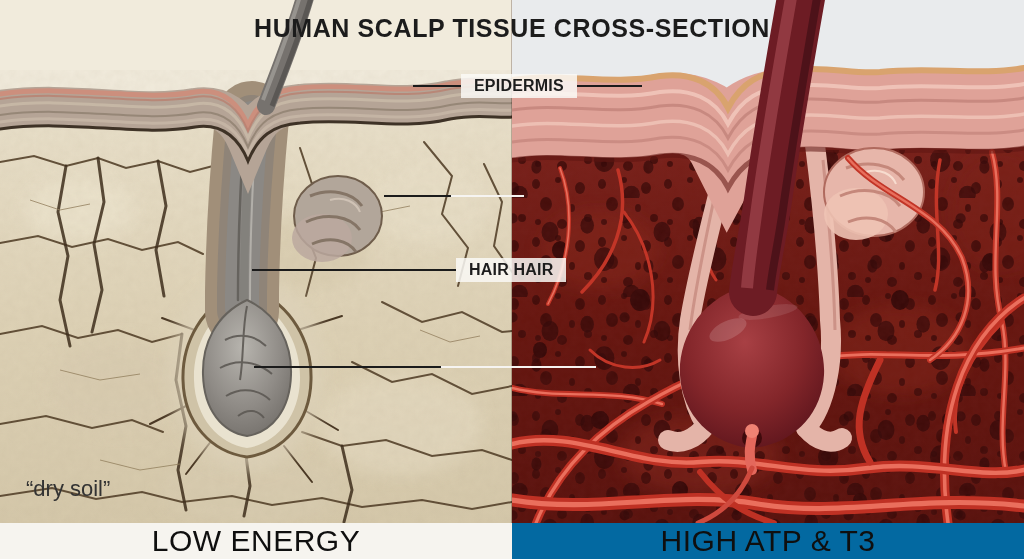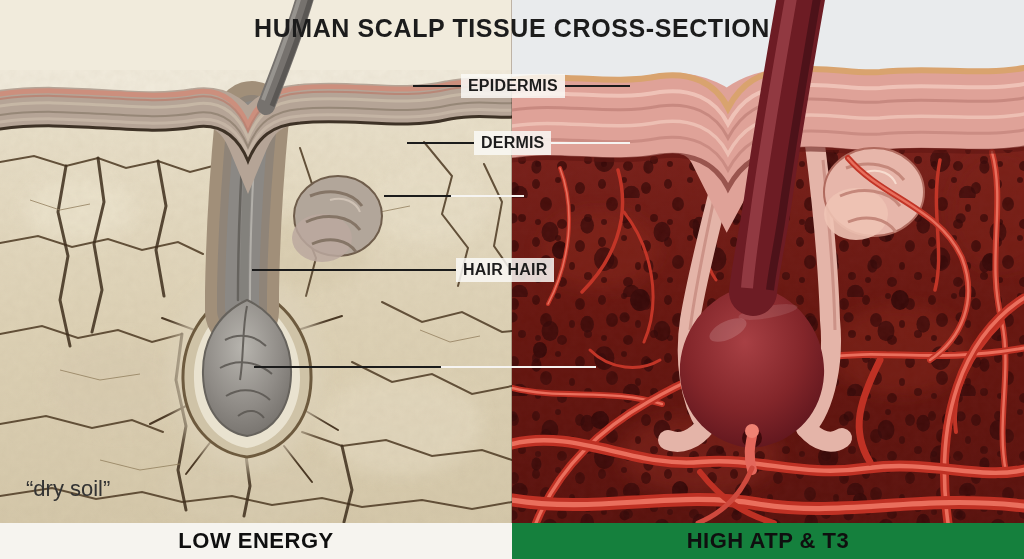--- a/index.html
+++ b/index.html
@@ -15,33 +15,33 @@
     font-size:25px;font-weight:bold;letter-spacing:.6px;color:#1c1c1c;
   }
   
   .annotation{position:absolute;display:flex;align-items:center;}
   .lead{height:2px;flex:0 0 auto;}
   .lead.dark{background:#1b1b1b;}
   .lead.light{background:#f6f4f1;}
   .tag{
     flex:0 0 auto;background:rgba(250,249,246,.85);color:#1d1d1d;
     font-size:16px;font-weight:bold;letter-spacing:.2px;line-height:20px;
-    padding:2px 7px;white-space:nowrap;
+    padding:2px 13px;white-space:nowrap;
   }
   
   #dry-soil{
     position:absolute;left:26px;top:476px;font-size:22px;color:#333;text-align:right;
   }
   #footer{position:absolute;left:0;bottom:0;width:1024px;height:36px;display:flex;}
   .footer-half{
     width:512px;height:36px;display:flex;align-items:center;justify-content:center;
-    font-size:22px;font-weight:bold;letter-spacing:.5px;color:#0f0f0f;
+    font-size:30px;font-weight:normal;letter-spacing:.5px;color:#0f0f0f;
   }
   #footer-left{background:#f6f4ef;}
-  #footer-right{background:#15803d;}
+  #footer-right{background:#0369a1;}
 </style>
 </head>
 <body>
 
 <div id="figure">
 
   <svg class="panel-svg" style="left:0" width="512" height="523" viewBox="0 0 512 523">
     <defs>
       <linearGradient id="soilGrad" x1="0" y1="0" x2="0" y2="1">
         <stop offset="0" stop-color="#e9e0ca"></stop>
@@ -332,25 +332,20 @@
   <div id="divider"></div>
 
   <div id="title">HUMAN SCALP TISSUE CROSS-SECTION</div>
 
   <div class="annotation" style="left:413px;top:74px">
     <div class="lead dark" style="width:48px"></div>
     <span class="tag">EPIDERMIS</span>
     <div class="lead dark" style="width:65px"></div>
   </div>
 
-  <div class="annotation" style="left:407px;top:131px">
-    <div class="lead dark" style="width:67px"></div>
-    <span class="tag">DERMIS</span>
-    <div class="lead light" style="width:79px"></div>
-  </div>
 
   <div class="annotation" style="left:384px;top:195px">
     <div class="lead dark" style="width:67px"></div>
     <div class="lead light" style="width:73px"></div>
   </div>
 
   <div class="annotation" style="left:252px;top:258px">
     <div class="lead dark" style="width:204px"></div>
     <span class="tag">HAIR HAIR</span>
   </div>

